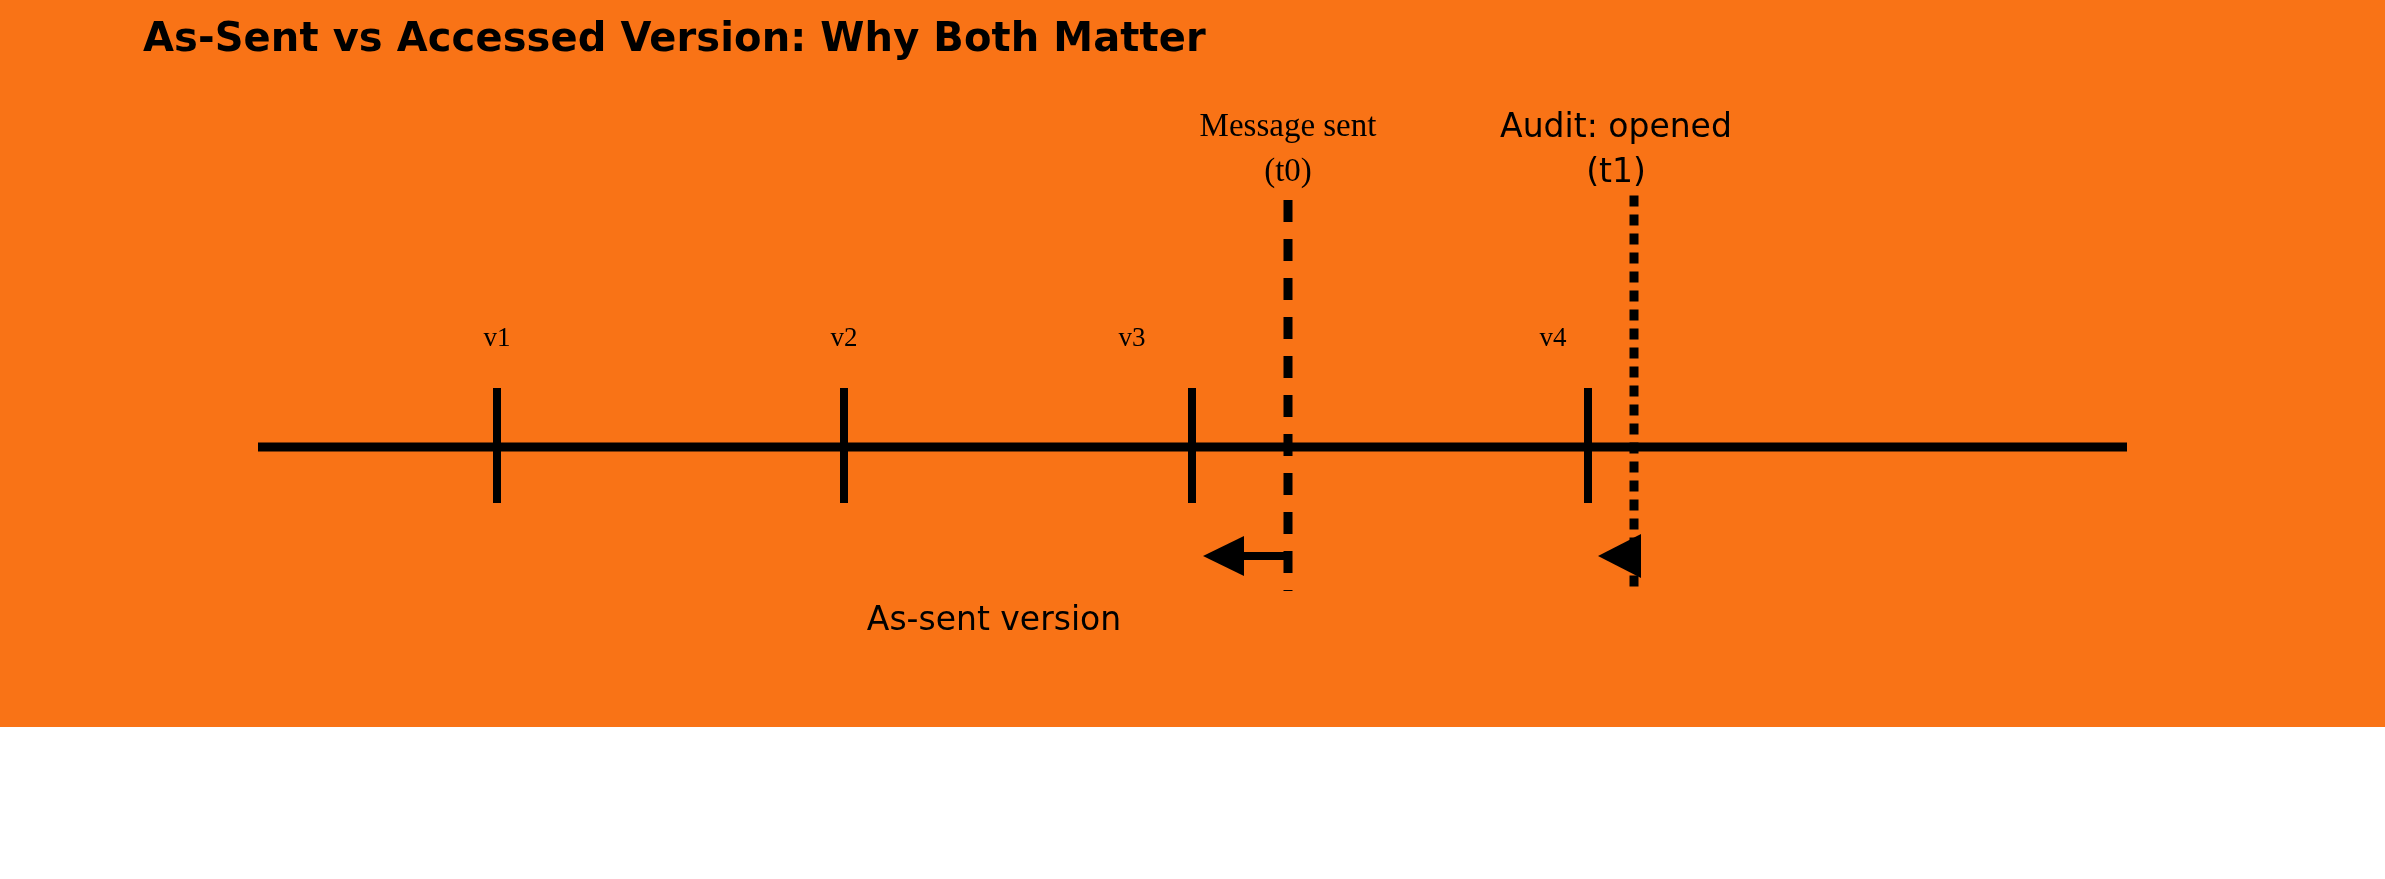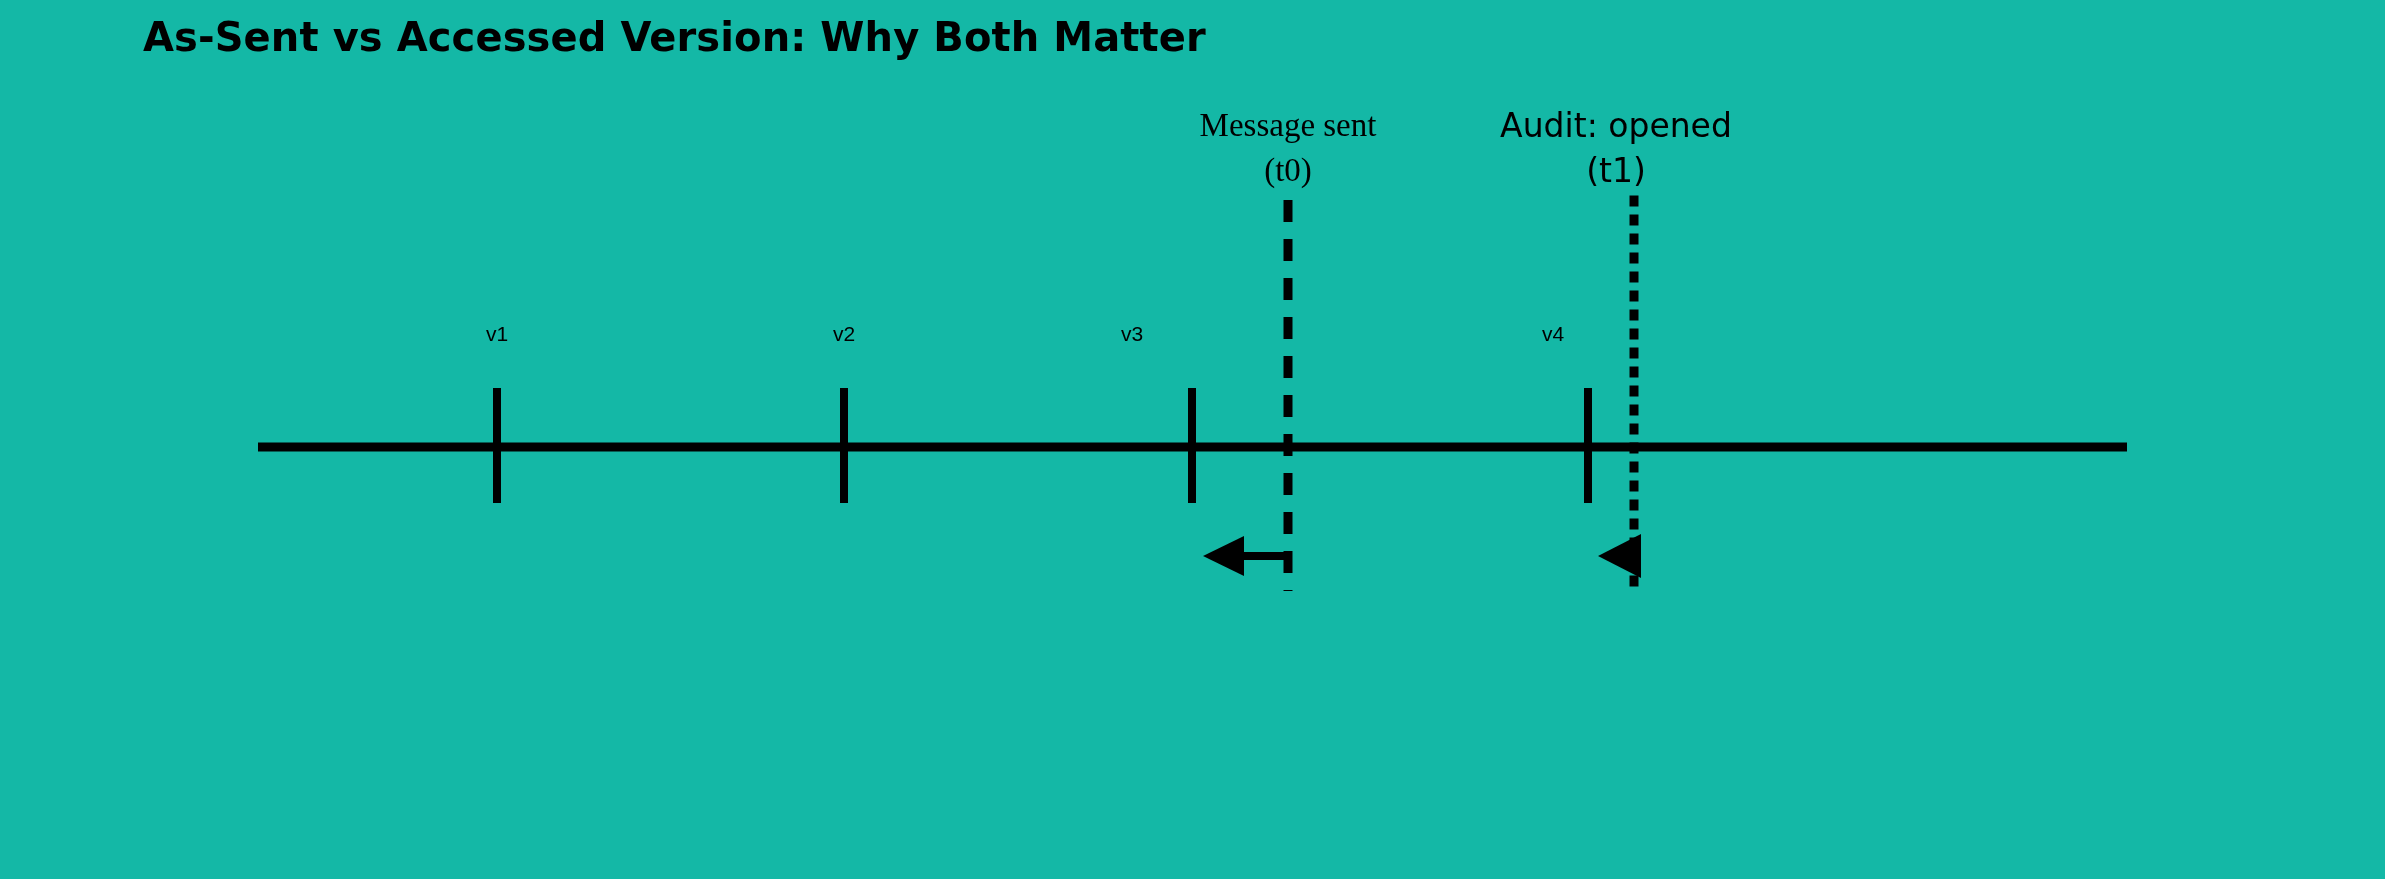--- a/index.html
+++ b/index.html
@@ -8,22 +8,22 @@
     padding: 0;
     background: #ffffff;
   }
   body {
     font-family: "DejaVu Sans", sans-serif;
     color: #000000;
   }
   #figure {
     position: relative;
     width: 2385px;
-    height: 879px;
-    background: #14b8a6;
+    height: 727px;
+    background: #f97316;
     overflow: hidden;
   }
   #figure svg {
     position: absolute;
     left: 0;
     top: 0;
     width: 2385px;
     height: 879px;
     display: block;
   }
@@ -32,25 +32,25 @@
     left: 143px;
     top: 14px;
     font-size: 40px;
     font-weight: bold;
     letter-spacing: 0.1px;
     white-space: nowrap;
     font-family: "DejaVu Sans", sans-serif;
   }
   .vlabel {
     position: absolute;
-    font-size: 21px;
+    font-size: 27px;
     text-align: center;
     white-space: nowrap;
     transform: translateX(-50%);
-    font-family: Liberation Sans, sans-serif;
+    font-family: Liberation Serif, serif;
   }
   .event-label {
     position: absolute;
     font-size: 33px;
     line-height: 45px;
     text-align: center;
     white-space: nowrap;
     transform: translateX(-50%);
     font-family: "DejaVu Sans", sans-serif;
   }
@@ -105,16 +105,17 @@
     <span class="l1">Message sent</span>
     <span class="l2">(t0)</span>
   </div>
 
   <div class="event-label" style="left:1616px; top:103px;">
     <span class="l1">Audit: opened</span>
     <span class="l2">(t1)</span>
   </div>
 
   <div class="ann-label" style="left:994px; top:596px;">
+    <span class="l1">As-sent version</span>
   </div>
 
 
 </div>
 
 </body></html>

